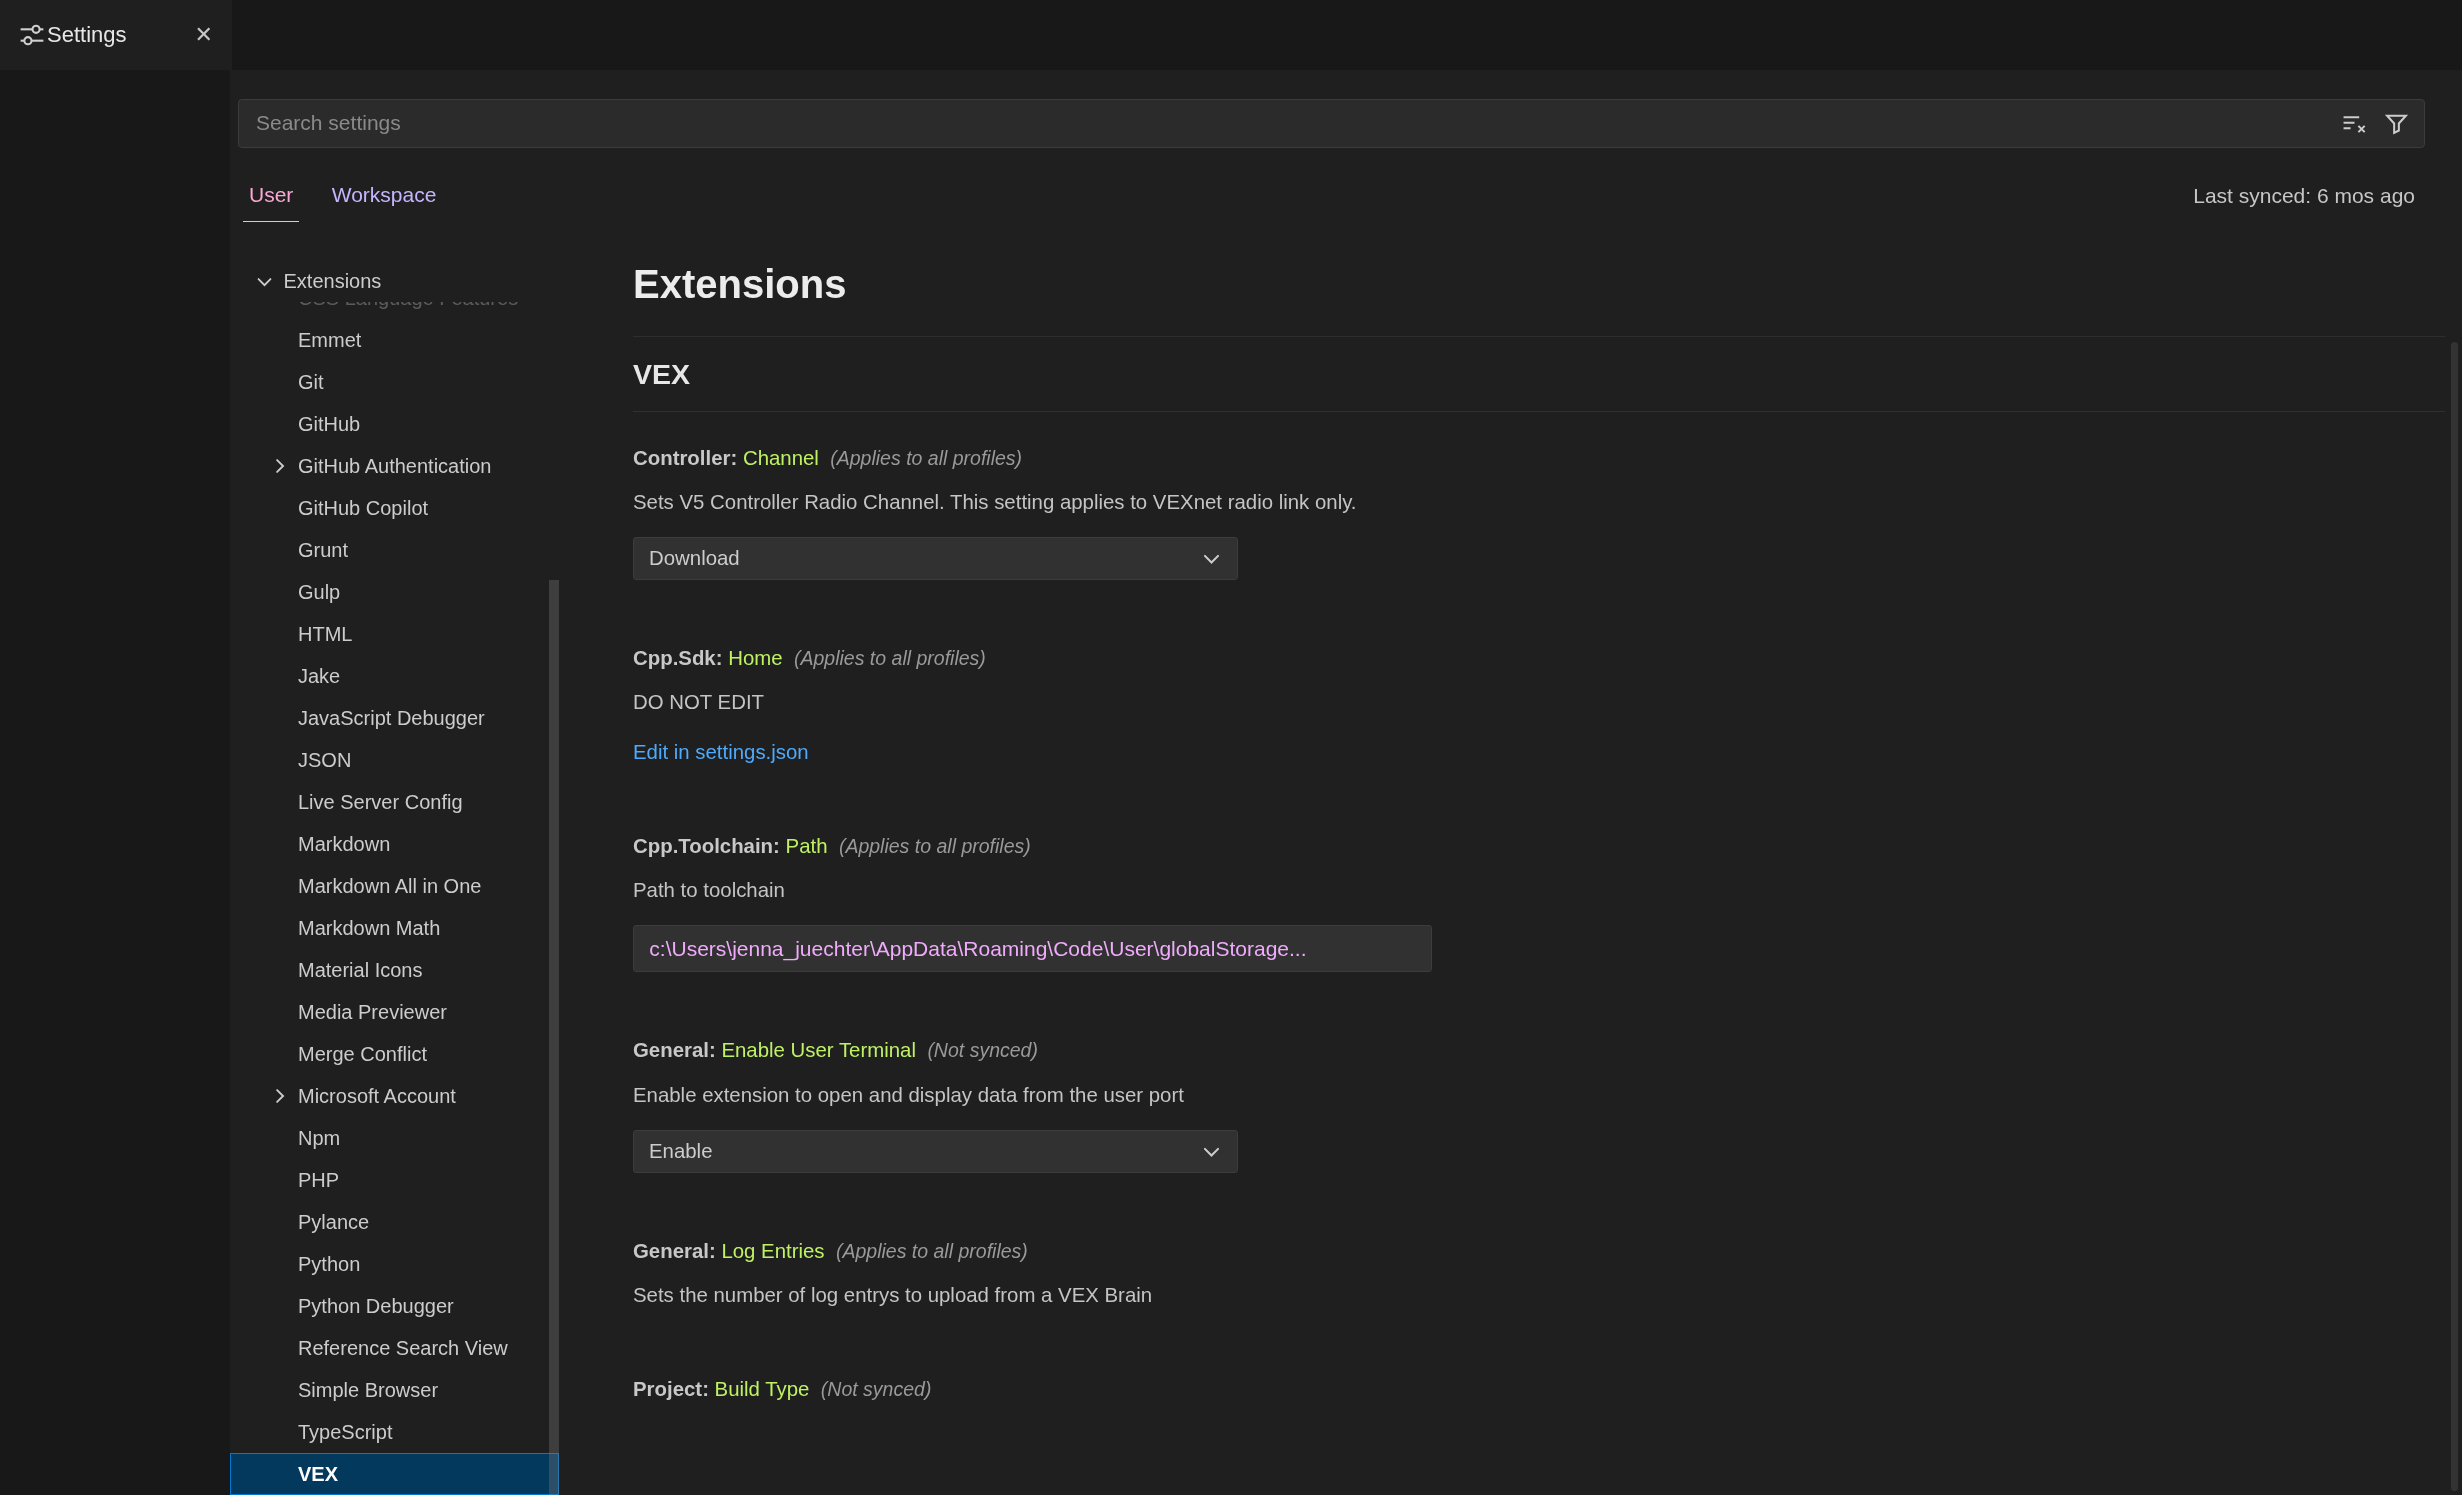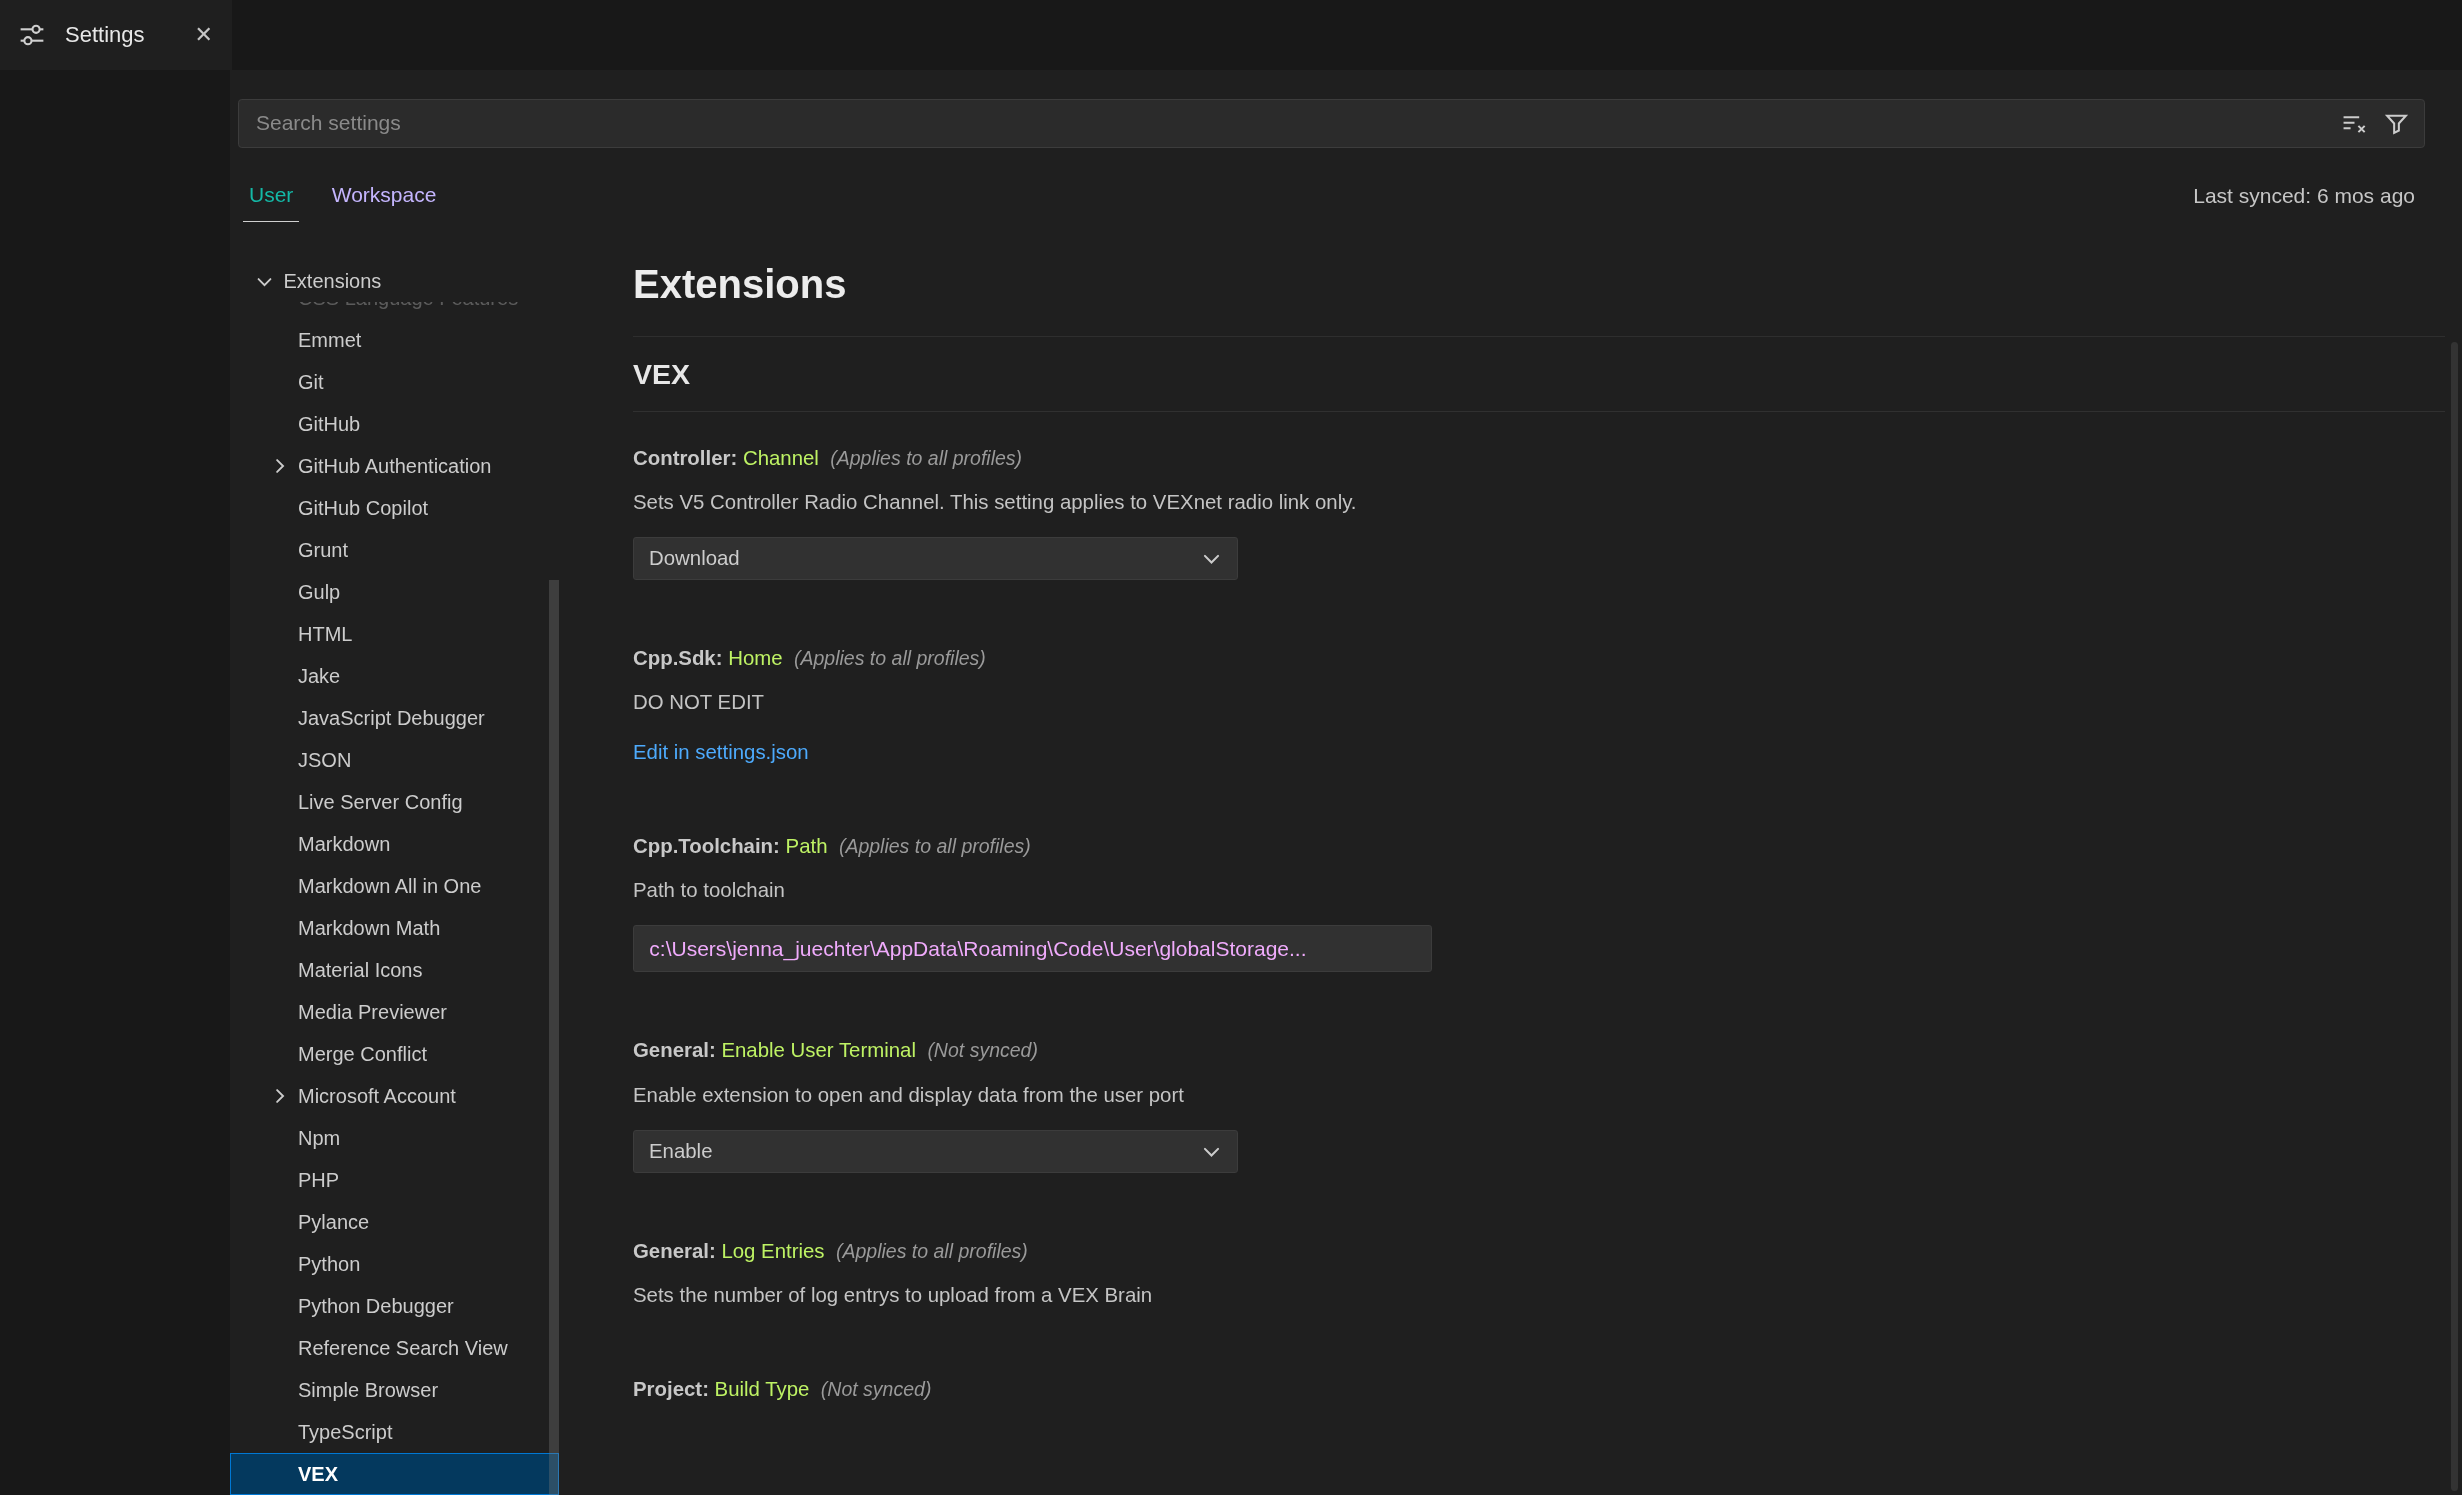--- a/index.html
+++ b/index.html
@@ -5,21 +5,21 @@
   html,body { margin:0; padding:0; }
   body {
     width:2462px; height:1495px; overflow:hidden; position:relative;
     background:#181818; color:#cccccc;
     font-family:"Liberation Sans", sans-serif;
   }
   
   .tabbar { height:70px; background:#181818; display:flex; align-items:stretch; }
   .tab {
     width:232px; box-sizing:border-box; background:#1f1f1f; display:flex; align-items:center;
-    padding:8px 19px; gap:20px; color:#e7e7e7; font-size:22px;
+    padding:8px 19px; gap:2px; color:#e7e7e7; font-size:22px;
   }
   .tab-close { margin-left:auto; font-size:22px; color:#c5c5c5; line-height:1; }
   
   .editor-root { position:absolute; left:230px; top:70px; right:0; bottom:0; background:#1f1f1f; }
   
   .search {
     position:absolute; left:8px; top:28.5px; width:2187px; height:49px; box-sizing:border-box;
     background:#2b2b2b; border:1px solid #3c3c3c; border-radius:3.8px;
     display:flex; align-items:center; padding:0 15px;
   }
@@ -29,21 +29,21 @@
   }
   .search input::placeholder { color:#8a8a8a; }
   .search-icons { display:flex; gap:17px; align-items:center; }
   .search-icons span { display:flex; }
   
   .scope-row { position:absolute; left:1.9px; top:99px; right:0; height:53px; display:flex; align-items:stretch; }
   .scope-tab {
     display:flex; align-items:center; margin-left:11.4px; padding:0 5.7px;
     font-size:21px; color:#c4b5fd; border-bottom:1.9px solid transparent;
   }
-  .scope-tab.active { color:#14b8a6; border-bottom-color:#d0d0d0; }
+  .scope-tab.active { color:#f9a8d4; border-bottom-color:#d0d0d0; }
   .scope-tab + .scope-tab { margin-left:27px; }
   .last-synced { position:absolute; right:47px; top:50%; transform:translateY(-50%); font-size:21px; color:#c6c6c6; }
   
   .toc { position:absolute; left:0; top:190px; width:329px; bottom:0; font-size:20px; overflow:hidden; }
   .toc-header {
     position:relative; z-index:2; background:#1f1f1f; height:42px;
     display:flex; align-items:center; padding-left:25px; gap:9.5px; color:#cccccc;
   }
   .toc-ghost {
     position:relative; z-index:1; margin-top:-25px; height:42px;

